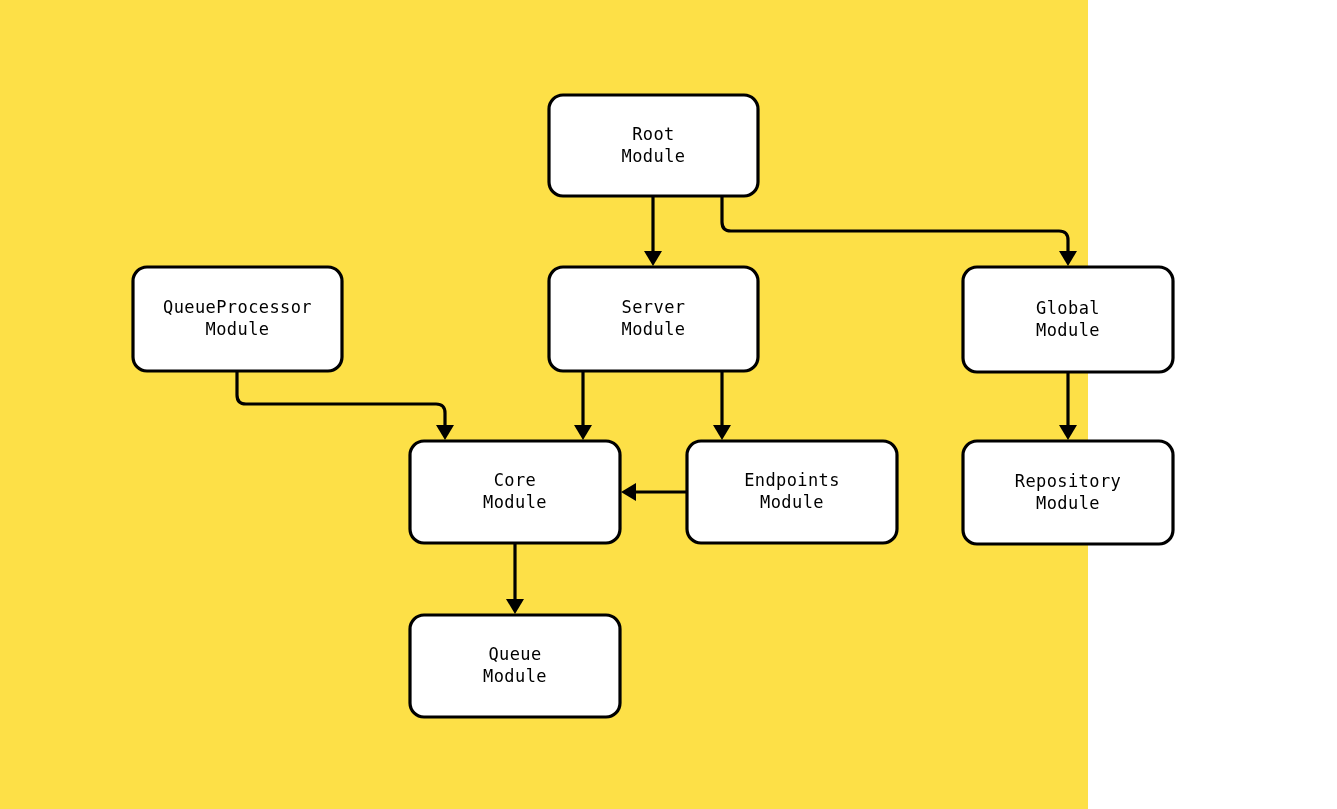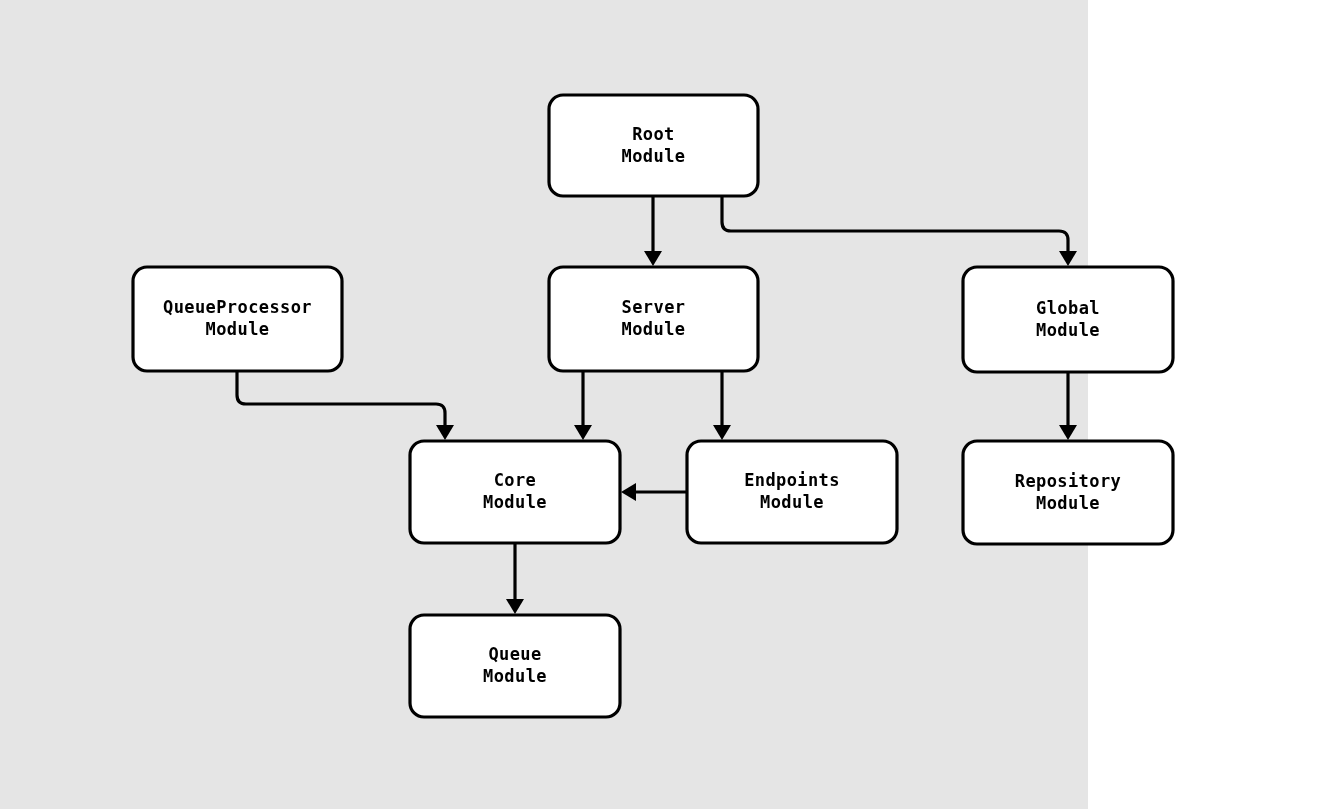--- a/index.html
+++ b/index.html
@@ -11,22 +11,21 @@
   body {
     width: 1337px;
     height: 809px;
     overflow: hidden;
     font-family: "DejaVu Sans Mono", "Liberation Mono", monospace;
   }
   #diagram-root {
     position: relative;
     width: 1088px;
     height: 809px;
-    background: #e5e5e5;
-    font-weight: bold;
+    background: #fde047;
   }
   svg#diagram-canvas {
     display: block;
     width: 1337px;
     height: 809px;
   }
   .node-shape {
     fill: #ffffff;
     stroke: #000000;
     stroke-width: 3.2;

